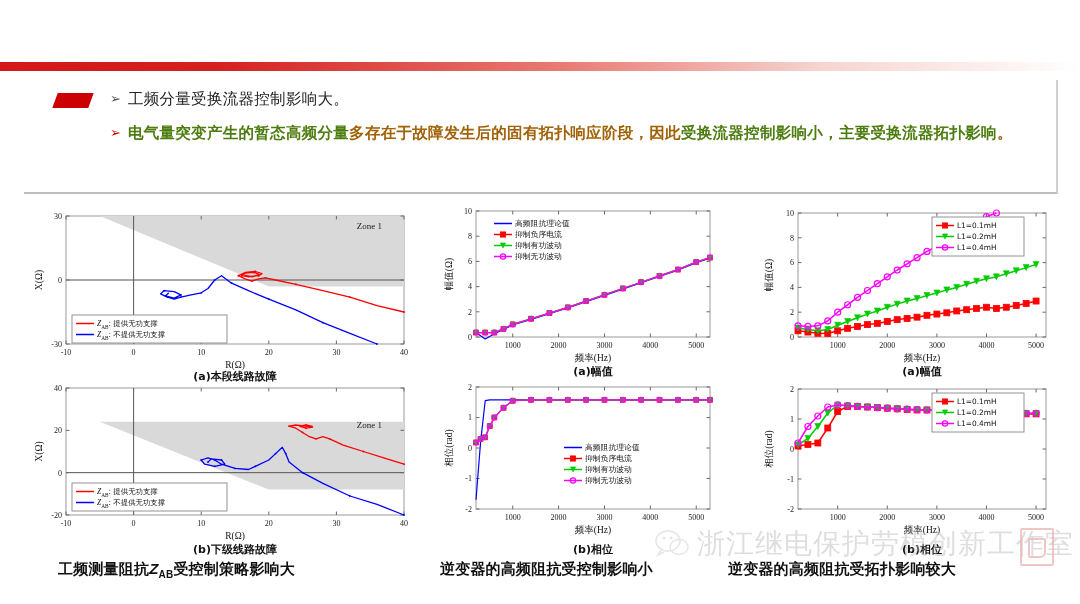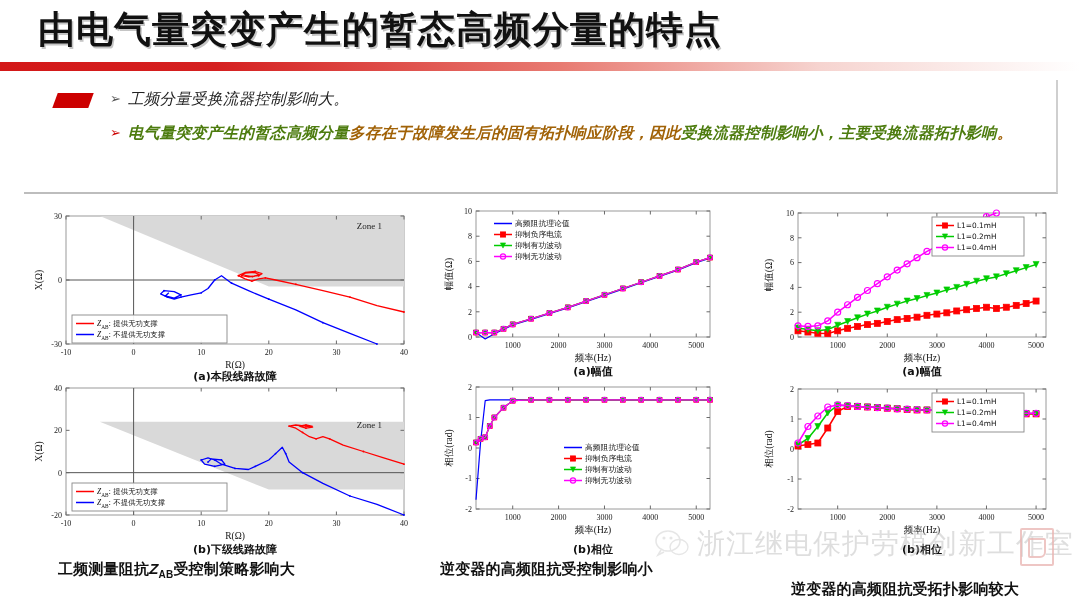--- a/index.html
+++ b/index.html
@@ -38,41 +38,41 @@
   .bullets{position:absolute;left:110px;top:84px;width:930px;}
   .bullet{
     display:flex;align-items:flex-start;gap:7px;
     font-size:15.5px;line-height:30px;
   }
   .bullet .arrow{
     color:#444;font-size:13px;line-height:30px;flex:0 0 auto;
   }
   .bullet.b1 .arrow{color:#555;}
   .bullet.b2 .arrow{color:#cc0000;}
-  .bullet .txt{color:#222;letter-spacing:.3px;font-style:italic;}
+  .bullet .txt{color:#222;letter-spacing:.3px;}
   .bullet.b2{margin-top:4px;}
   .bullet.b2 .txt{font-weight:bold;color:#222;line-height:30px;}
   .r{color:#4d7c0f;font-weight:bold;}
   .k{color:#a16207;font-weight:bold;}
 
   
   .figs{position:absolute;left:0;top:205px;width:1080px;height:350px;}
   .fig{position:absolute;}
   .fig svg{display:block;}
 
   
   .captions{position:absolute;left:0;top:560px;width:1080px;height:30px;}
   .caption{
     position:absolute;font-size:15px;font-weight:bold;color:#111;
     white-space:nowrap;letter-spacing:.2px;
   }
   .caption sub{font-size:10px;}
   .cap1{left:58px;}
   .cap2{left:440px;}
-  .cap3{left:791px;margin-top:20px;}
+  .cap3{left:728px;}
 
   
   .watermark{
     position:absolute;left:655px;top:525px;
     display:flex;align-items:center;gap:8px;
     opacity:.45;pointer-events:none;
   }
   .wm-text{
     font-size:28px;color:#b8b8b8;letter-spacing:1px;white-space:nowrap;
     font-family:"DejaVu Sans",sans-serif;
@@ -84,23 +84,20 @@
   .wm-badge:after{
     content:"";position:absolute;left:6px;top:8px;width:14px;height:16px;
     border:2px solid #e9b4b1;border-radius:2px 2px 6px 2px;
   }
 </style>
 </head>
 <body>
 
 <div class="slide">
 
-  <div class="title-wrap">
-    <div class="title">由电气量突变产生的暂态高频分量的特点</div>
-  </div>
   <div class="title-bar"></div>
 
   <div class="content-box"></div>
   <div class="redmark"></div>
 
   <div class="bullets">
     <div class="bullet b1">
       <span class="arrow">➢</span>
       <span class="txt">工频分量受换流器控制影响大。</span>
     </div>

